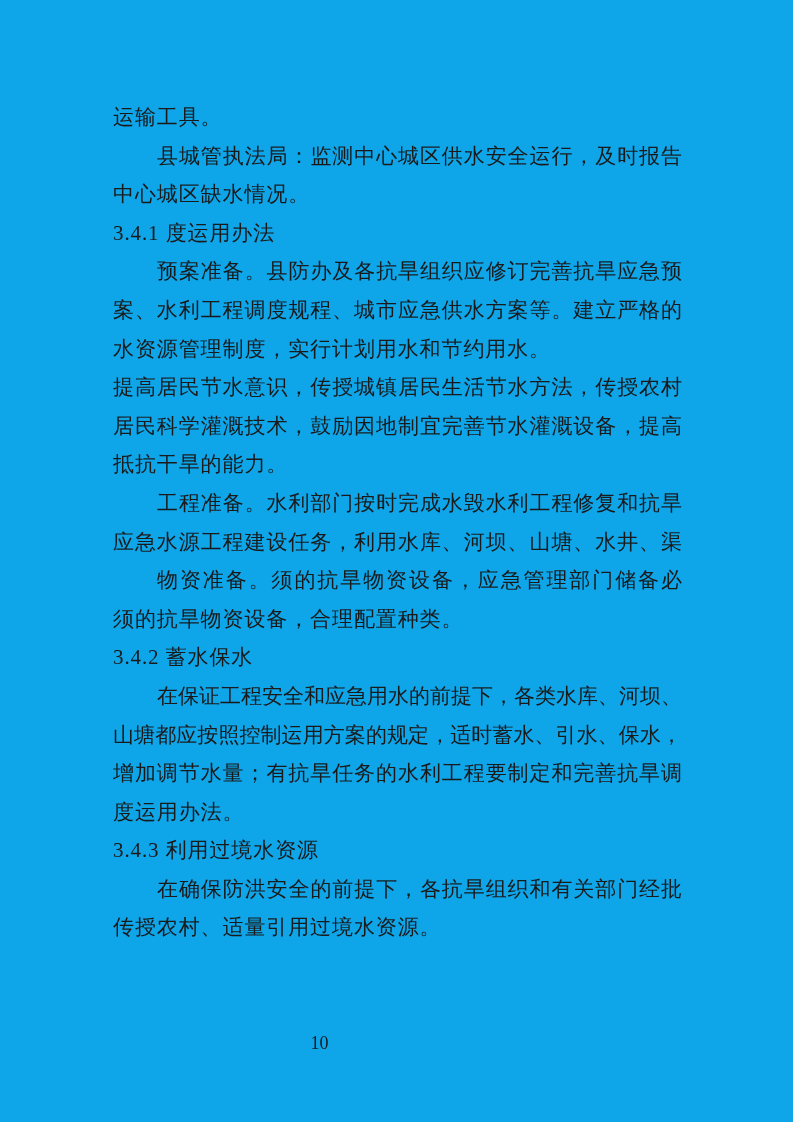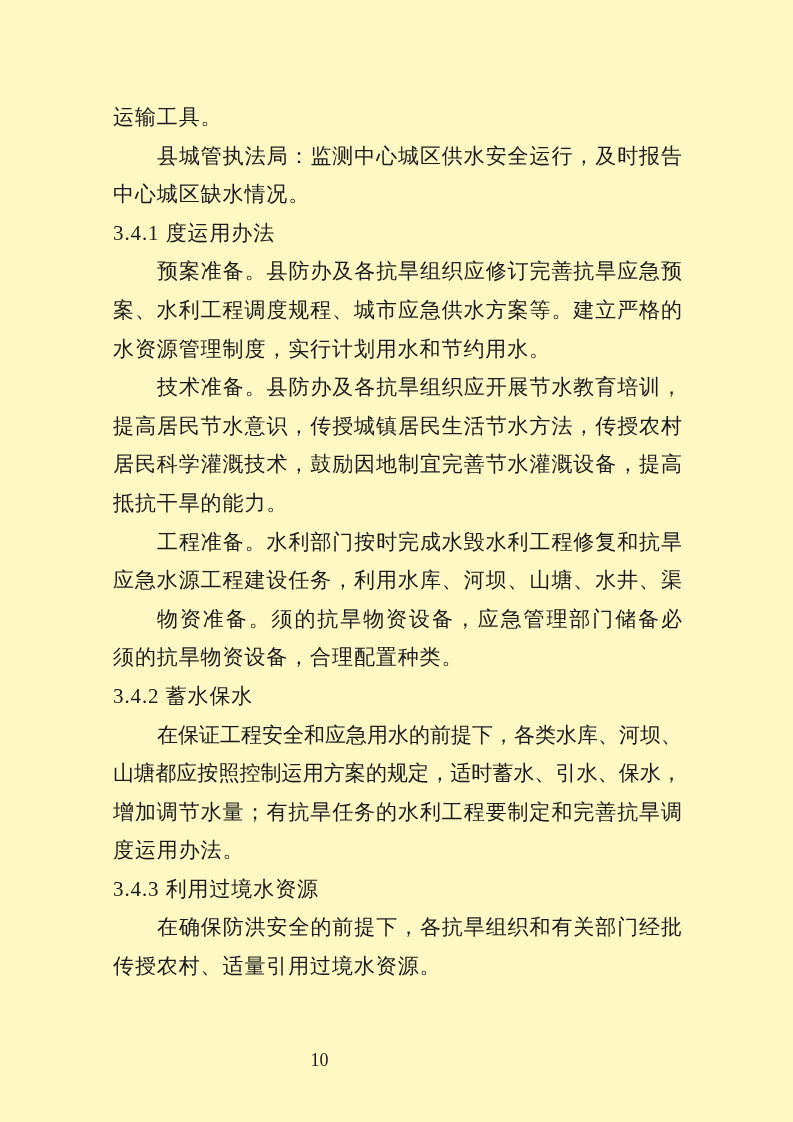--- a/index.html
+++ b/index.html
@@ -1,21 +1,21 @@
 <!DOCTYPE html>
 <html><head>
 <meta charset="utf-8">
 <style>
   html, body { margin: 0; padding: 0; background: #e8e8e8; }
   .page {
     position: relative;
     width: 793px;
     height: 1122px;
     margin: 0 auto;
-    background: #fef9c3;
+    background: #0ea5e9;
     font-family: "Liberation Serif", "DejaVu Serif", serif;
     color: #1a1a1a;
     overflow: hidden;
   }
   .content {
     position: absolute;
     left: 113px;
     top: 98px;
     width: 569px;
   }
@@ -38,36 +38,34 @@
   .line.heading { letter-spacing: 0.9px; }
   .page-number {
     position: absolute;
     top: 1032px;
     left: 0;
     width: 639px;
     text-align: center;
     font-size: 18px;
     line-height: 22px;
     color: #1a1a1a;
-    margin-top: 17px;
   }
 </style>
 </head>
 <body>
 
 <div class="page">
   <div class="content">
       <div class="line body">运输工具。</div>
       <div class="line body indent justify">县城管执法局：监测中心城区供水安全运行，及时报告</div>
       <div class="line body">中心城区缺水情况。</div>
       <div class="line heading">3.4.1 度运用办法</div>
       <div class="line body indent justify">预案准备。县防办及各抗旱组织应修订完善抗旱应急预</div>
       <div class="line body justify">案、水利工程调度规程、城市应急供水方案等。建立严格的</div>
       <div class="line body">水资源管理制度，实行计划用水和节约用水。</div>
-      <div class="line body indent justify">技术准备。县防办及各抗旱组织应开展节水教育培训，</div>
       <div class="line body justify">提高居民节水意识，传授城镇居民生活节水方法，传授农村</div>
       <div class="line body justify">居民科学灌溉技术，鼓励因地制宜完善节水灌溉设备，提高</div>
       <div class="line body">抵抗干旱的能力。</div>
       <div class="line body indent justify">工程准备。水利部门按时完成水毁水利工程修复和抗旱</div>
       <div class="line body justify">应急水源工程建设任务，利用水库、河坝、山塘、水井、渠</div>
       <div class="line body indent justify">物资准备。须的抗旱物资设备，应急管理部门储备必</div>
       <div class="line body">须的抗旱物资设备，合理配置种类。</div>
       <div class="line heading">3.4.2 蓄水保水</div>
       <div class="line body indent justify">在保证工程安全和应急用水的前提下，各类水库、河坝、</div>
       <div class="line body justify">山塘都应按照控制运用方案的规定，适时蓄水、引水、保水，</div>

